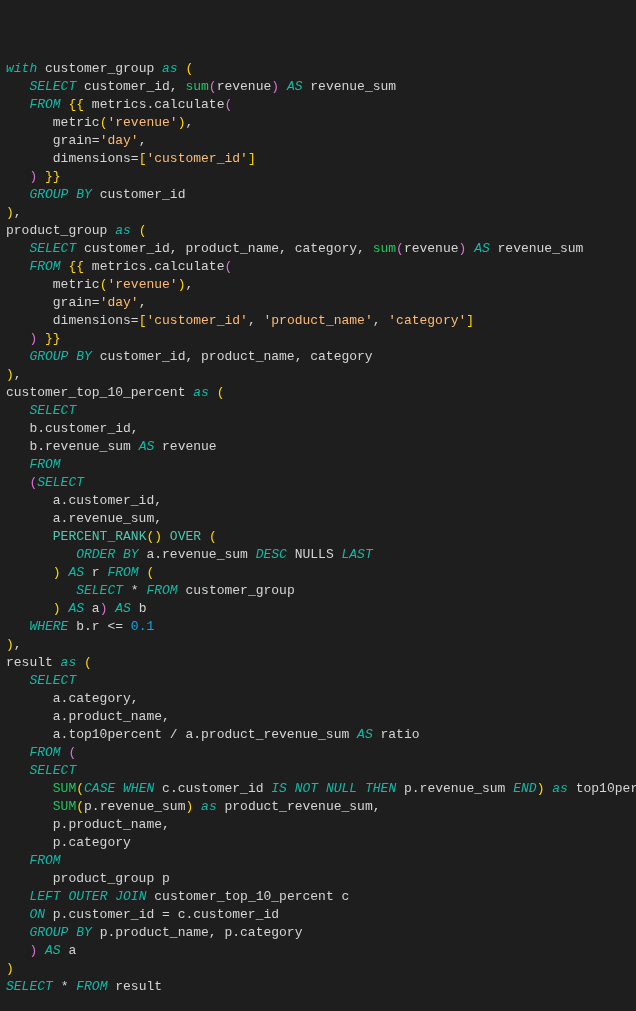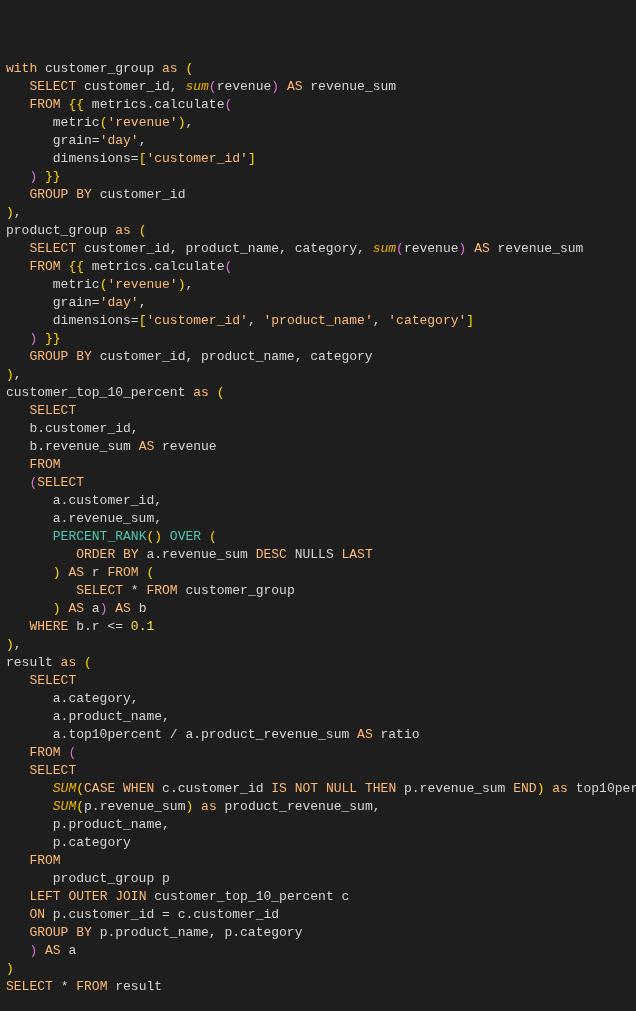--- a/index.html
+++ b/index.html
@@ -7,24 +7,24 @@
     padding: 6px;
     background: #1e1e1e;
     font-family: "Menlo", "Consolas", "Courier New", monospace;
     font-size: 13px;
     line-height: 18px;
     color: #d4d4d4;
     white-space: pre;
     width: 636px;
     box-sizing: border-box;
   }
-  .kw   { color: #fdba74; }   
-  .fn   { color: #eab308; font-style: italic; }   
+  .kw   { color: #14b8a6; font-style: italic; }   
+  .fn   { color: #22c55e; }   
   .str  { color: #fdba74; }   
-  .num  { color: #fde047; }   
+  .num  { color: #0ea5e9; }   
   .py   { color: #4ec9b0; }   
   .pn   { color: #ffd602; font-weight:500; }   
   .pn2  { color: #da70d6; }   
   .op   { color: #d4d4d4; }
   .id   { color: #d4d4d4; }
 </style>
 </head>
 <body>
 
 

